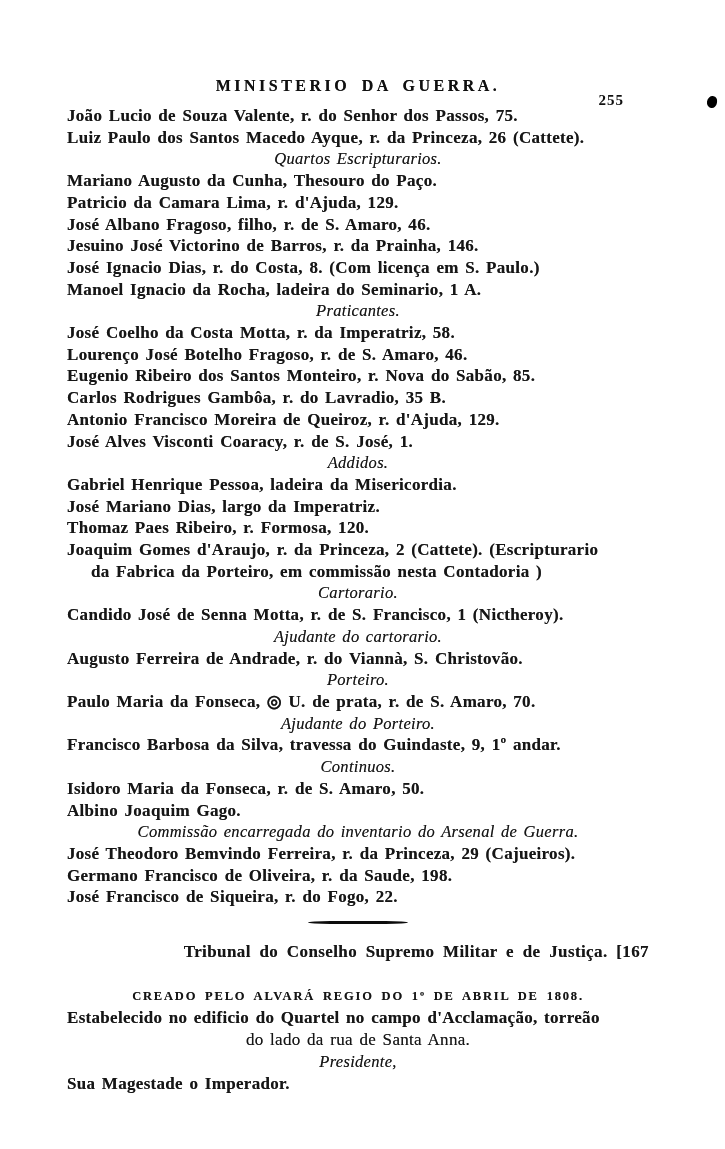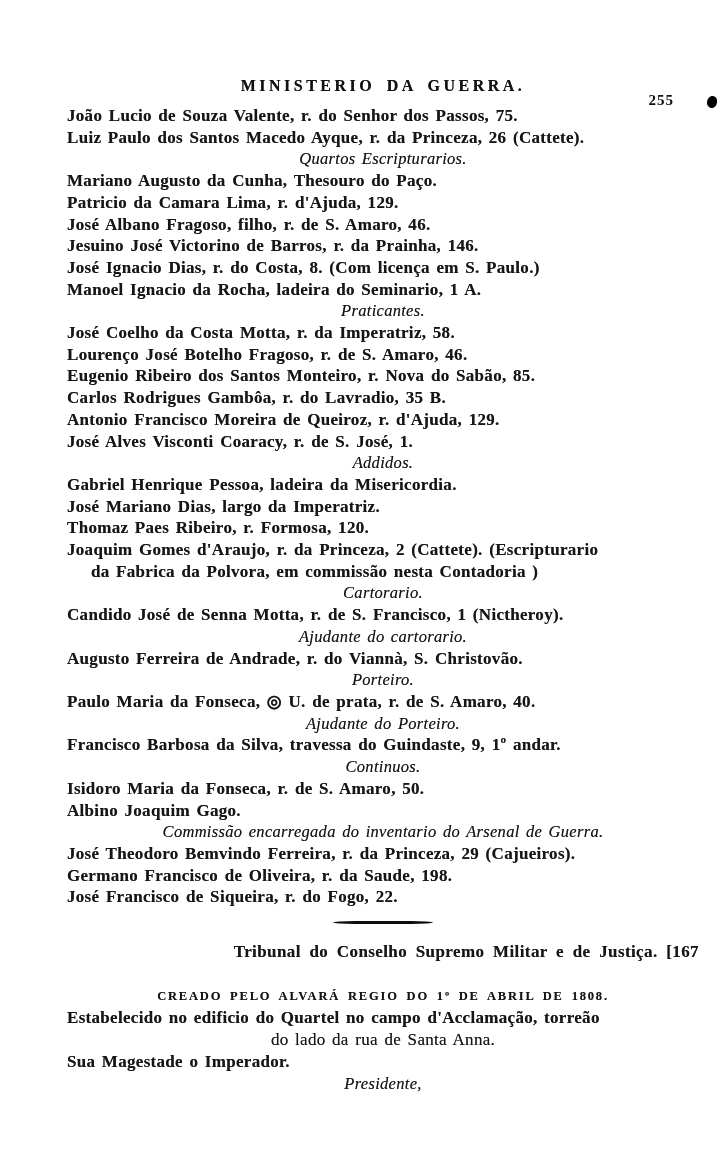--- a/index.html
+++ b/index.html
@@ -13,21 +13,21 @@
     position: relative;
     overflow: hidden;
     font-family: "Liberation Serif", serif;
     color: #161616;
   }
   .page {
     position: relative;
     width: 725px;
     height: 1149px;
     box-sizing: border-box;
-    padding: 76px 26px 0 67px;
+    padding: 76px 76px 0 67px;
     background: #ffffff;
   }
   .page-header {
     position: relative;
     height: 20px;
     margin-bottom: 9px;
   }
   .running-header {
     text-align: center;
     font-weight: bold;
@@ -132,39 +132,39 @@
       <div class="line entry">Lourenço José Botelho Fragoso, r. de S. Amaro, 46.</div>
       <div class="line entry">Eugenio Ribeiro dos Santos Monteiro, r. Nova do Sabão, 85.</div>
       <div class="line entry">Carlos Rodrigues Gambôa, r. do Lavradio, 35 B.</div>
       <div class="line entry">Antonio Francisco Moreira de Queiroz, r. d'Ajuda, 129.</div>
       <div class="line entry">José Alves Visconti Coaracy, r. de S. José, 1.</div>
       <div class="line heading">Addidos.</div>
       <div class="line entry">Gabriel Henrique Pessoa, ladeira da Misericordia.</div>
       <div class="line entry">José Mariano Dias, largo da Imperatriz.</div>
       <div class="line entry">Thomaz Paes Ribeiro, r. Formosa, 120.</div>
       <div class="line entry">Joaquim Gomes d'Araujo, r. da Princeza, 2 (Cattete). (Escripturario</div>
-      <div class="line entry cont">da Fabrica da Polvora, em commissão nesta Contadoria )</div>
+      <div class="line entry cont">da Fabrica da Porteiro, em commissão nesta Contadoria )</div>
       <div class="line heading">Cartorario.</div>
       <div class="line entry">Candido José de Senna Motta, r. de S. Francisco, 1 (Nictheroy).</div>
       <div class="line heading">Ajudante do cartorario.</div>
       <div class="line entry">Augusto Ferreira de Andrade, r. do Viannà, S. Christovão.</div>
       <div class="line heading">Porteiro.</div>
-      <div class="line entry">Paulo Maria da Fonseca, ◎ U. de prata, r. de S. Amaro, 40.</div>
+      <div class="line entry">Paulo Maria da Fonseca, ◎ U. de prata, r. de S. Amaro, 70.</div>
       <div class="line heading">Ajudante do Porteiro.</div>
       <div class="line entry">Francisco Barbosa da Silva, travessa do Guindaste, 9, 1º andar.</div>
       <div class="line heading">Continuos.</div>
       <div class="line entry">Isidoro Maria da Fonseca, r. de S. Amaro, 50.</div>
       <div class="line entry">Albino Joaquim Gago.</div>
       <div class="line heading">Commissão encarregada do inventario do Arsenal de Guerra.</div>
       <div class="line entry">José Theodoro Bemvindo Ferreira, r. da Princeza, 29 (Cajueiros).</div>
       <div class="line entry">Germano Francisco de Oliveira, r. da Saude, 198.</div>
       <div class="line entry">José Francisco de Siqueira, r. do Fogo, 22.</div>
       <div class="rule"></div>
       <div class="line title">Tribunal do Conselho Supremo Militar e de Justiça. [167</div>
       <div class="line smallcaps">CREADO PELO ALVARÁ REGIO DO 1º DE ABRIL DE 1808.</div>
       <div class="line entry">Estabelecido no edificio do Quartel no campo d'Acclamação, torreão</div>
       <div class="line center">do lado da rua de Santa Anna.</div>
+      <div class="line heading">Presidente,</div>
       <div class="line entry">Sua Magestade o Imperador.</div>
-      <div class="line heading">Presidente,</div>
     </div>
 </div>
 
 <div class="ink-dot"></div>
 
 </body></html>

